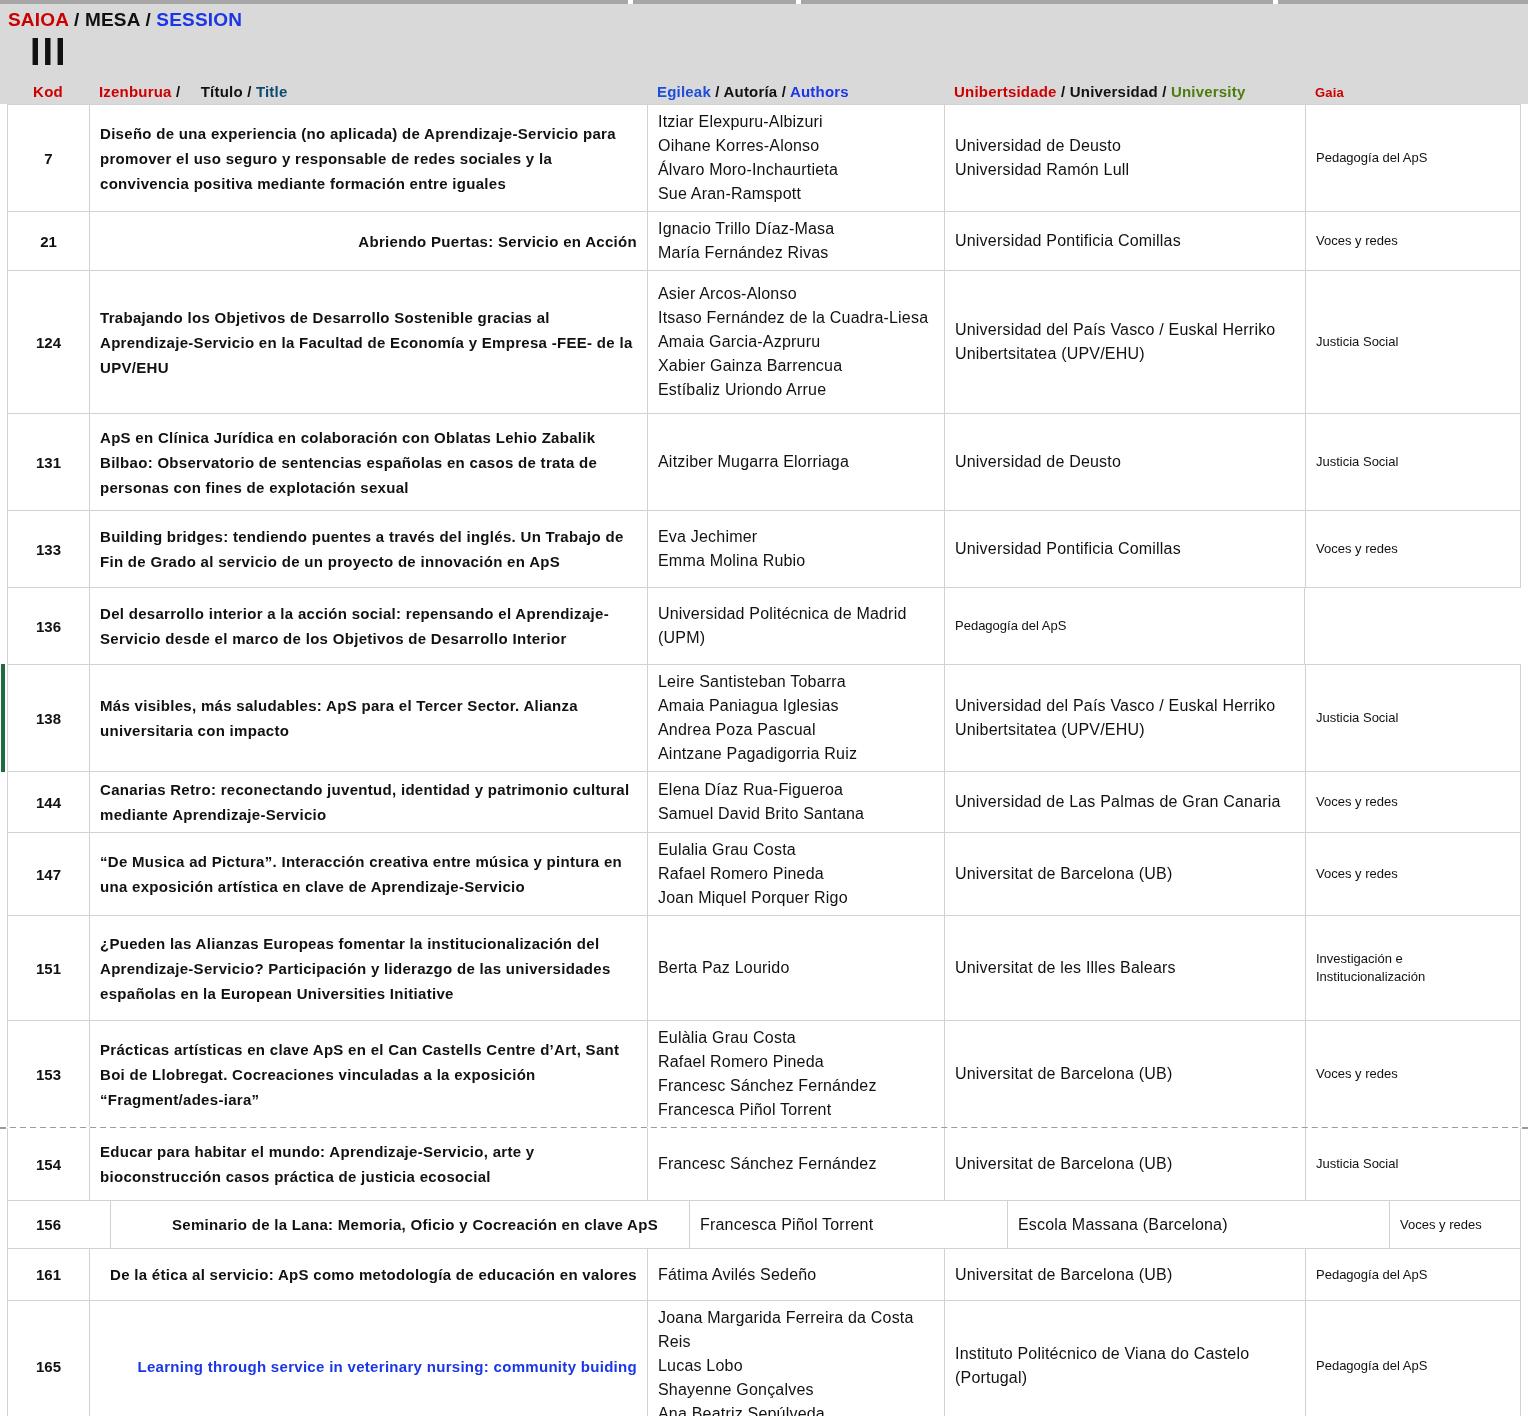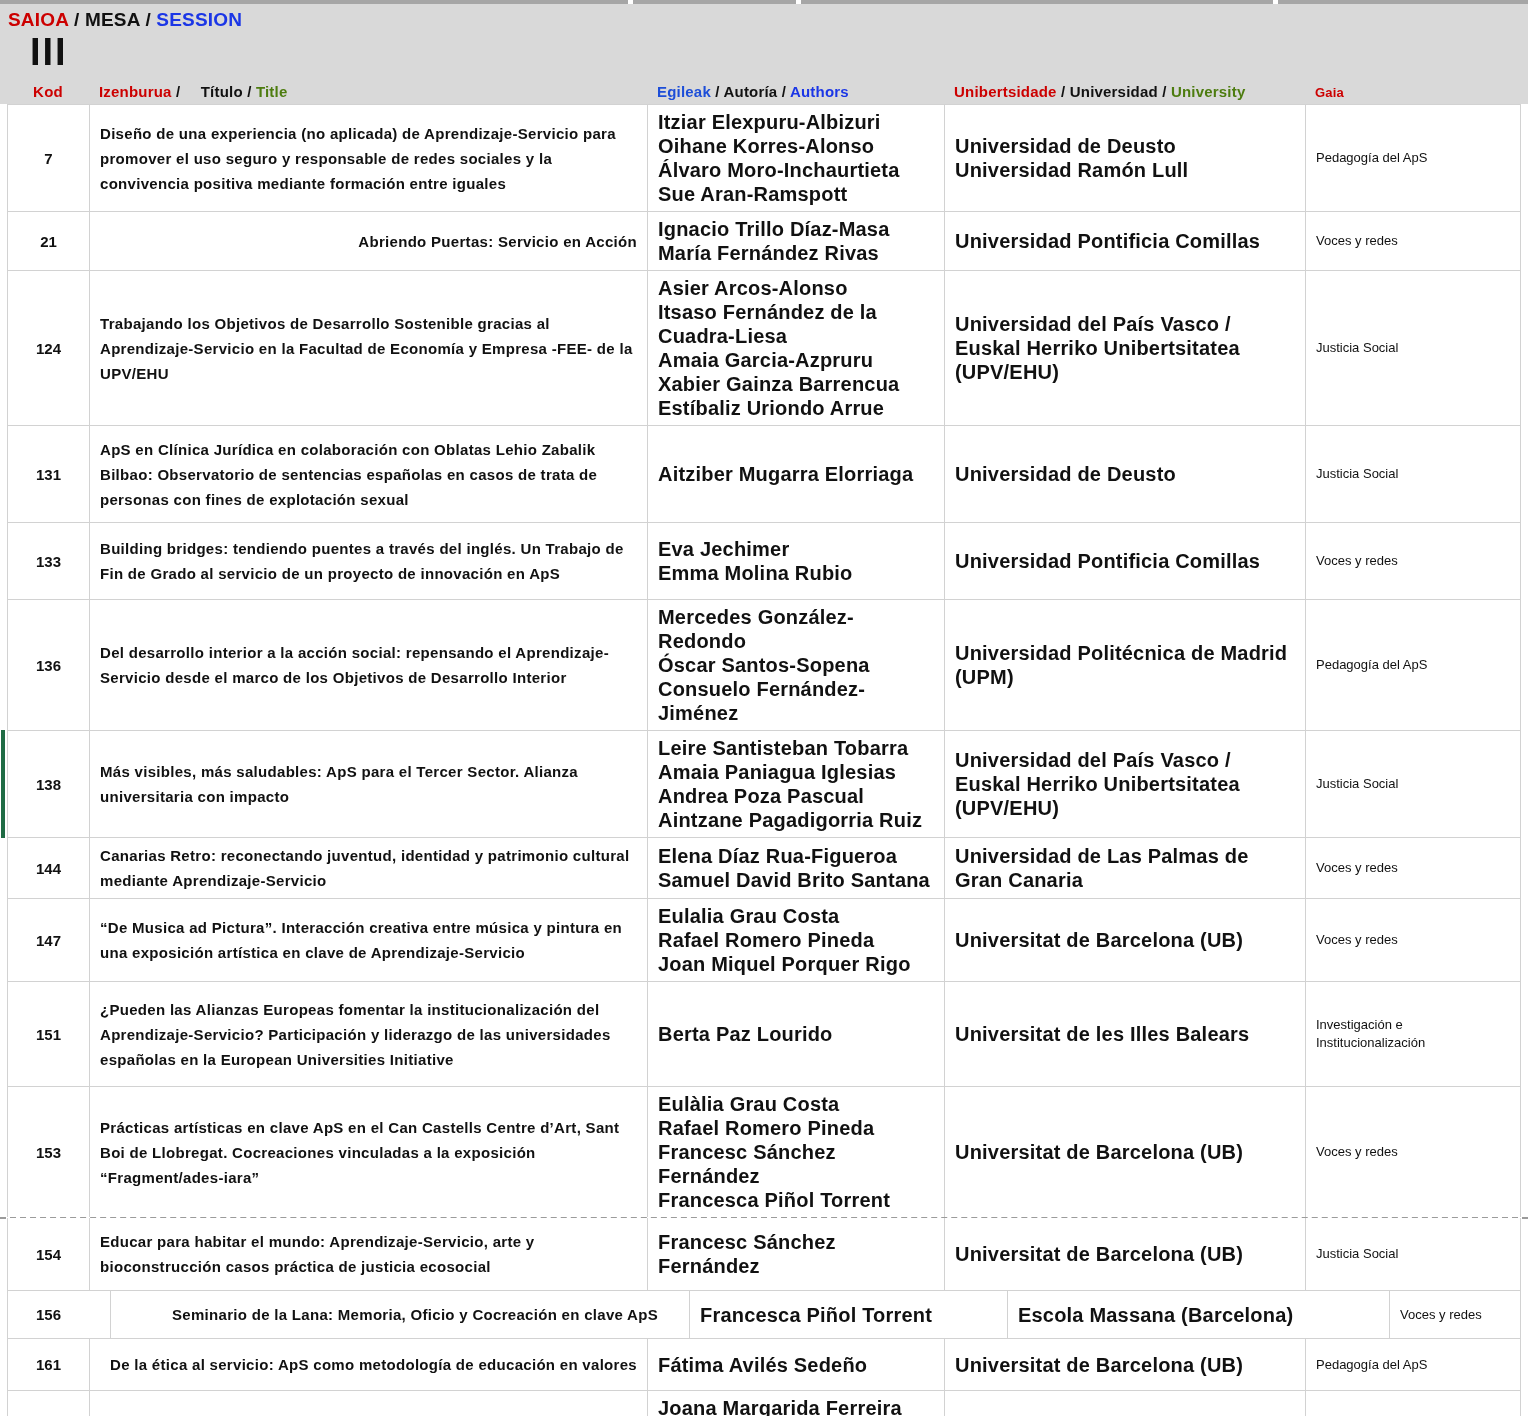--- a/index.html
+++ b/index.html
@@ -49,41 +49,41 @@
   .cell{border-left:1px solid var(--border);display:flex;overflow:hidden;}
   .cell:last-child{border-right:1px solid var(--border);}
   .cell.kod{align-items:center;justify-content:center;font-weight:bold;font-size:15px;}
   .cell.title{
     align-items:center;padding:5px 10px;
     font-weight:bold;font-size:15px;line-height:25px;letter-spacing:.3px;justify-content:flex-end;
   }
   .cell.title.link{color:var(--blue);cursor:pointer;}
   .cell.authors,.cell.university{
     align-items:center;padding:5px 14px 5px 10px;
-    font-size:20px;line-height:24px;letter-spacing:.2px;white-space:pre-line;font-weight:bold;
+    font-size:16px;line-height:24px;letter-spacing:.2px;white-space:pre-line;
   }
   .cell.gaia{align-items:center;padding:6px 10px;font-size:13px;line-height:18px;}
   .valign-bottom{align-items:flex-end;}
 </style>
 </head>
 <body>
 
 <div class="page">
   <div class="top-strip">
     <div class="gap" style="left:628px"></div>
     <div class="gap" style="left:796px"></div>
     <div class="gap" style="left:1273px"></div>
   </div>
 
   <header class="band">
     <div class="breadcrumb"><span style="color: rgb(204, 0, 0);">SAIOA</span><span style="color: rgb(17, 17, 17);"> / </span><span style="color: rgb(17, 17, 17);">MESA</span><span style="color: rgb(17, 17, 17);"> / </span><span style="color: rgb(27, 54, 230);">SESSION</span></div>
     <div class="session-num">III</div>
     <div class="col-headers">
         <div class="colh colh-kod"><span style="color: rgb(204, 0, 0);">Kod</span></div>
-        <div class="colh colh-title"><span style="color: rgb(204, 0, 0);">Izenburua</span><span style="color: rgb(17, 17, 17);"> / </span><span style="color: rgb(17, 17, 17); margin-left: 16px;">Título</span><span style="color: rgb(17, 17, 17);"> / </span><span style="color: #4d7c0f; text-align: center;">Title</span></div>
+        <div class="colh colh-title"><span style="color: rgb(204, 0, 0);">Izenburua</span><span style="color: rgb(17, 17, 17);"> / </span><span style="color: rgb(17, 17, 17); margin-left: 16px;">Título</span><span style="color: rgb(17, 17, 17);"> / </span><span style="color: #0c4a6e; text-align: center;">Title</span></div>
         <div class="colh colh-authors"><span style="color: #1d4ed8; margin-top: 44px;">Egileak</span><span style="color: rgb(17, 17, 17);"> / </span><span style="color: rgb(17, 17, 17);">Autoría</span><span style="color: rgb(17, 17, 17);"> / </span><span style="color: rgb(27, 54, 230);">Authors</span></div>
         <div class="colh colh-university"><span style="color: rgb(204, 0, 0);">Unibertsidade</span><span style="color: rgb(17, 17, 17);"> / </span><span style="color: rgb(17, 17, 17);">Universidad</span><span style="color: rgb(17, 17, 17);"> / </span><span style="color: #4d7c0f;">University</span></div>
         <div class="colh colh-gaia"><span style="color: rgb(204, 0, 0);">Gaia</span></div>
       </div>
   </header>
 
   <main class="tbl">
       <div class="row" style="min-height: 101px;">
         <div class="cell kod">7</div>
         <div class="cell title">
@@ -147,23 +147,20 @@
         <div class="cell university"><span>Universidad Pontificia Comillas</span></div>
         <div class="cell gaia">
           <span>Voces y redes</span>
         </div>
       </div>
       <div class="row" style="min-height: 77px;">
         <div class="cell kod">136</div>
         <div class="cell title">
           <span>Del desarrollo interior a la acción social: repensando el Aprendizaje-Servicio desde el marco de los Objetivos de Desarrollo Interior</span>
         </div>
-        <div class="cell authors"><span>Mercedes González-Redondo
-Óscar Santos-Sopena
-Consuelo Fernández-Jiménez</span></div>
         <div class="cell university"><span>Universidad Politécnica de Madrid (UPM)</span></div>
         <div class="cell gaia">
           <span>Pedagogía del ApS</span>
         </div>
       </div>
       <div class="row" style="min-height: 105px;">
         <div class="green-bar"></div>
         <div class="cell kod">138</div>
         <div class="cell title">
           <span>Más visibles, más saludables: ApS para el Tercer Sector. Alianza universitaria con impacto</span>

